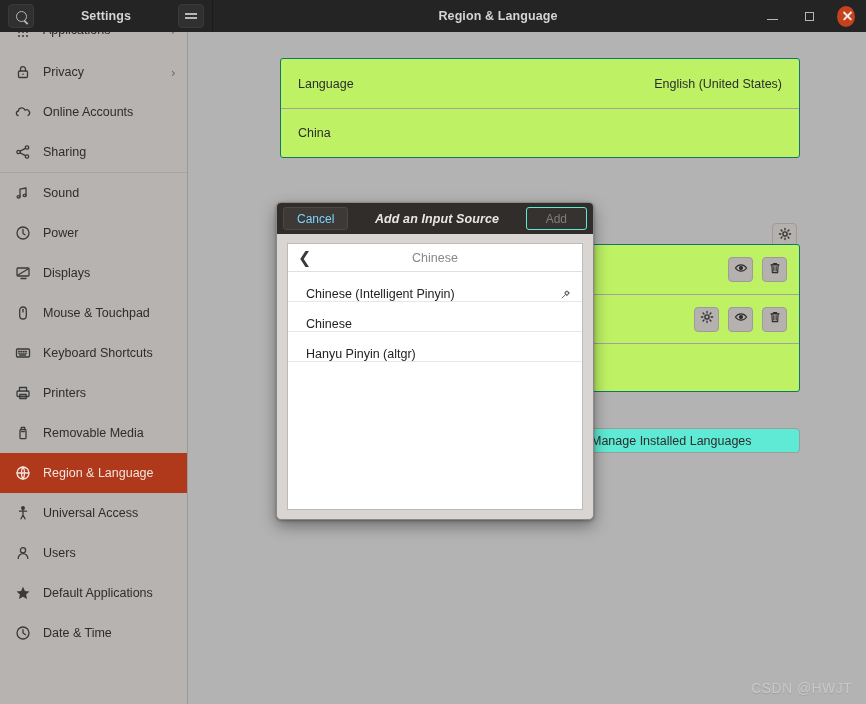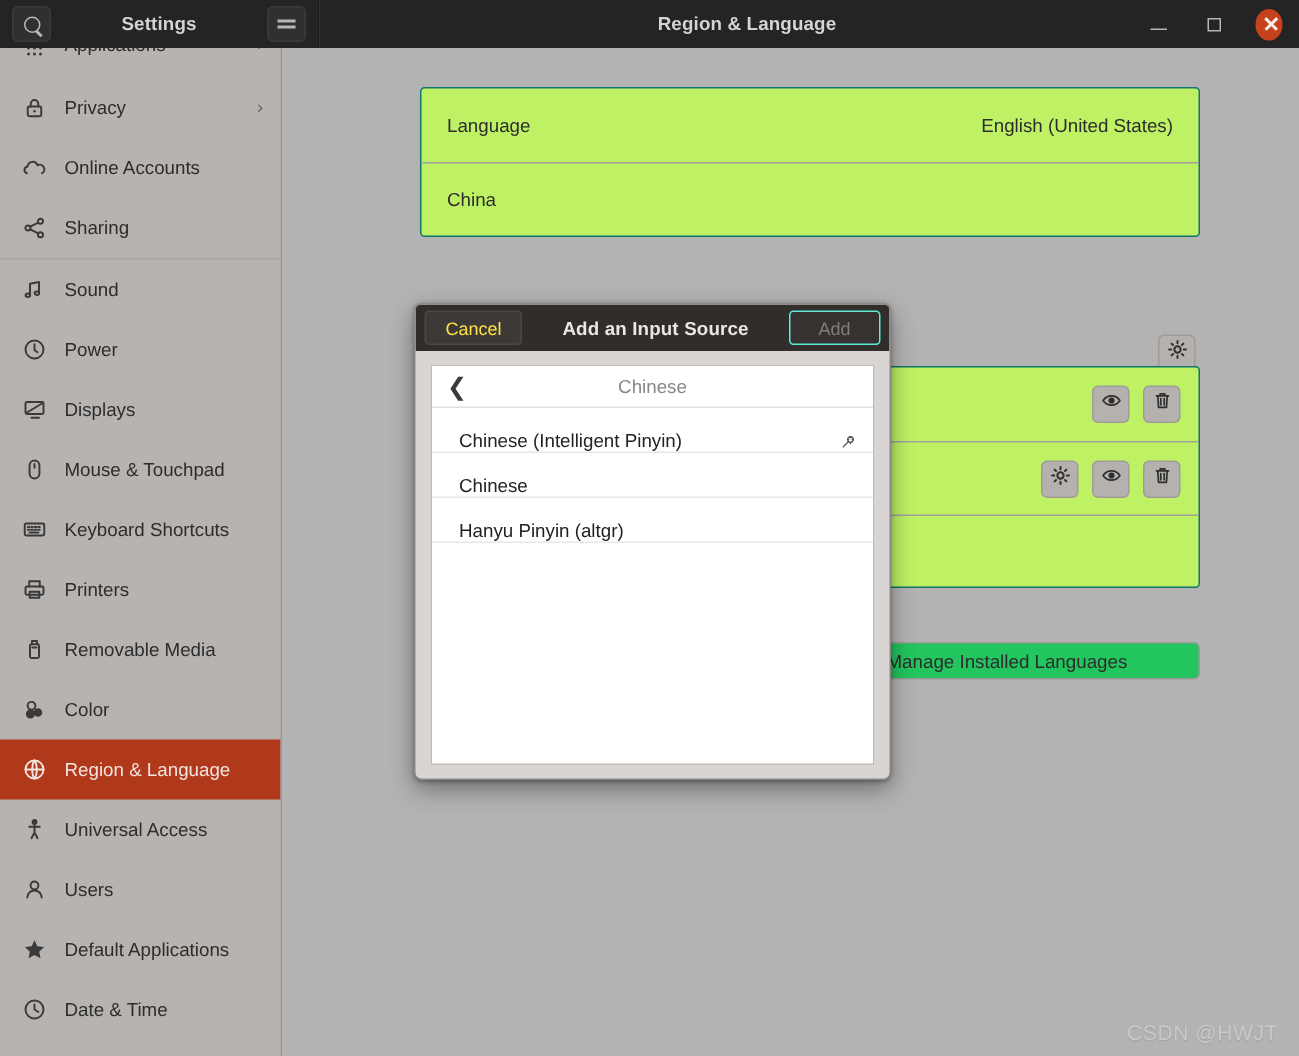--- a/index.html
+++ b/index.html
@@ -156,21 +156,21 @@
     border: 1px solid #9e9b98; border-radius: 4px;
     background: #b4b1ae;
     display: flex; align-items: center; justify-content: center;
     cursor: pointer; color: #2f2f2f;
   }
   .src-row.blank { height: 48px; }
 
   .manage-btn {
     position: absolute; left: 366px; top: 396px; width: 220px; height: 25px;
     border: 1px solid #9e9b98; border-radius: 4px;
-    background: #22c55e;
+    background: #5eead4;
     display: flex; align-items: center; padding-left: 10px;
     font-size: 12.5px; color: #2d2d2d; cursor: pointer;
     overflow: hidden;
   }
 
   
   .dialog {
     position: absolute; left: 276px; top: 202px;
     width: 318px; height: 318px;
     background: #d8d5d2;
@@ -181,32 +181,33 @@
   }
   .dlg-head {
     height: 31px; background: #302d2b;
     display: flex; align-items: center; padding: 0 6px;
     gap: 6px;
   }
   .dlg-btn {
     height: 23px; padding: 0 13px;
     border-radius: 3px;
     display: flex; align-items: center;
-    font-size: 12px; color: #fde047;
+    font-size: 12px; color: #7dd3fc;
     cursor: pointer;
   }
   .dlg-btn.cancel { background: #3c3937; border: 1px solid #4b4846; }
   .dlg-btn.add {
     background: #353230; border: 1px solid #5eead4;
     color: #807d7b; padding: 0 19px;
   }
   .dlg-title {
     flex: 1; text-align: center;
     font-size: 12.5px; font-weight: bold; color: #eae6e3;
     letter-spacing: .1px;
+    font-style: italic;
   }
 
   .dlg-body { padding: 9px 10px 11px 10px; height: 287px; }
   .list-frame {
     background: #ffffff;
     border: 1px solid #bdbab7;
     height: 100%;
     display: flex; flex-direction: column;
   }
   .list-head {
@@ -397,30 +398,20 @@
       <span class="s-ico">
         <svg class="ic" viewBox="0 0 16 16">
             <rect x="5" y="4.5" width="6" height="9.2" rx="1"></rect>
             <path d="M6.3 4.5V2.3h3.4v2.2"></path>
             <path d="M6.6 6.6h2.8"></path>
           </svg>
       </span>
       <span class="s-label">Removable Media</span>
     </div>
 
-    <div class="side-row">
-      <span class="s-ico">
-        <svg class="ic" viewBox="0 0 16 16">
-            <circle cx="6" cy="5.5" r="2.6"></circle>
-            <circle cx="5.3" cy="11" r="2.4" fill="currentColor"></circle>
-            <circle cx="10.3" cy="10" r="2.2" fill="currentColor"></circle>
-          </svg>
-      </span>
-      <span class="s-label">Color</span>
-    </div>
 
     <div class="side-row selected">
       <span class="s-ico">
         <svg class="ic" viewBox="0 0 16 16">
             <circle cx="8" cy="8" r="6"></circle>
             <path d="M2 8h12M8 2c2 2.2 2 9.8 0 12M8 2c-2 2.2-2 9.8 0 12"></path>
           </svg>
       </span>
       <span class="s-label">Region &amp; Language</span>
     </div>

